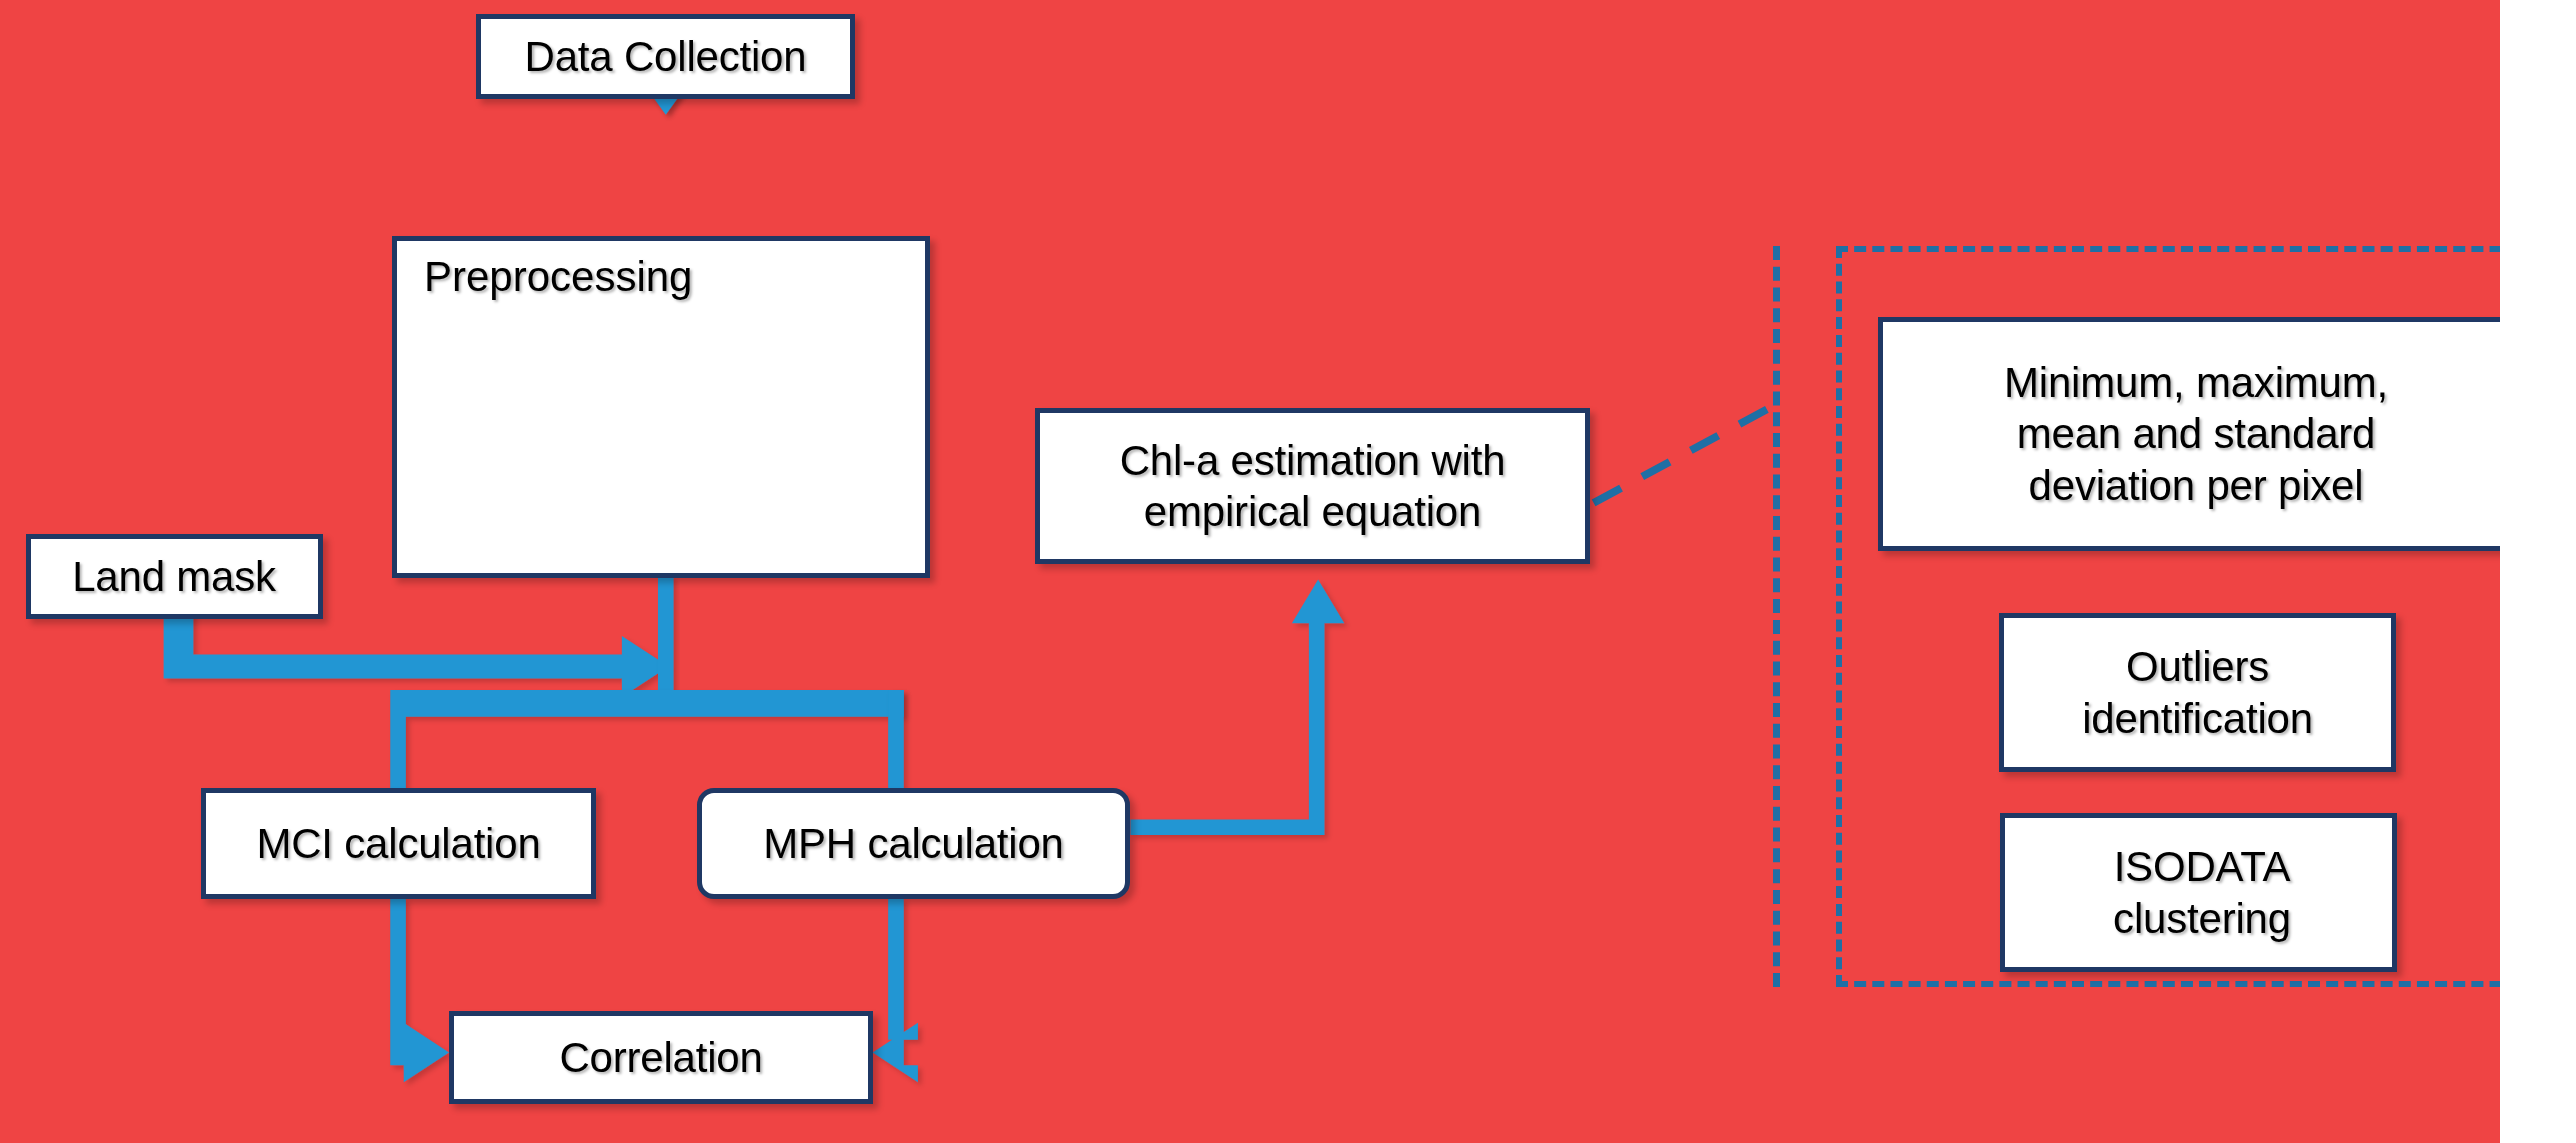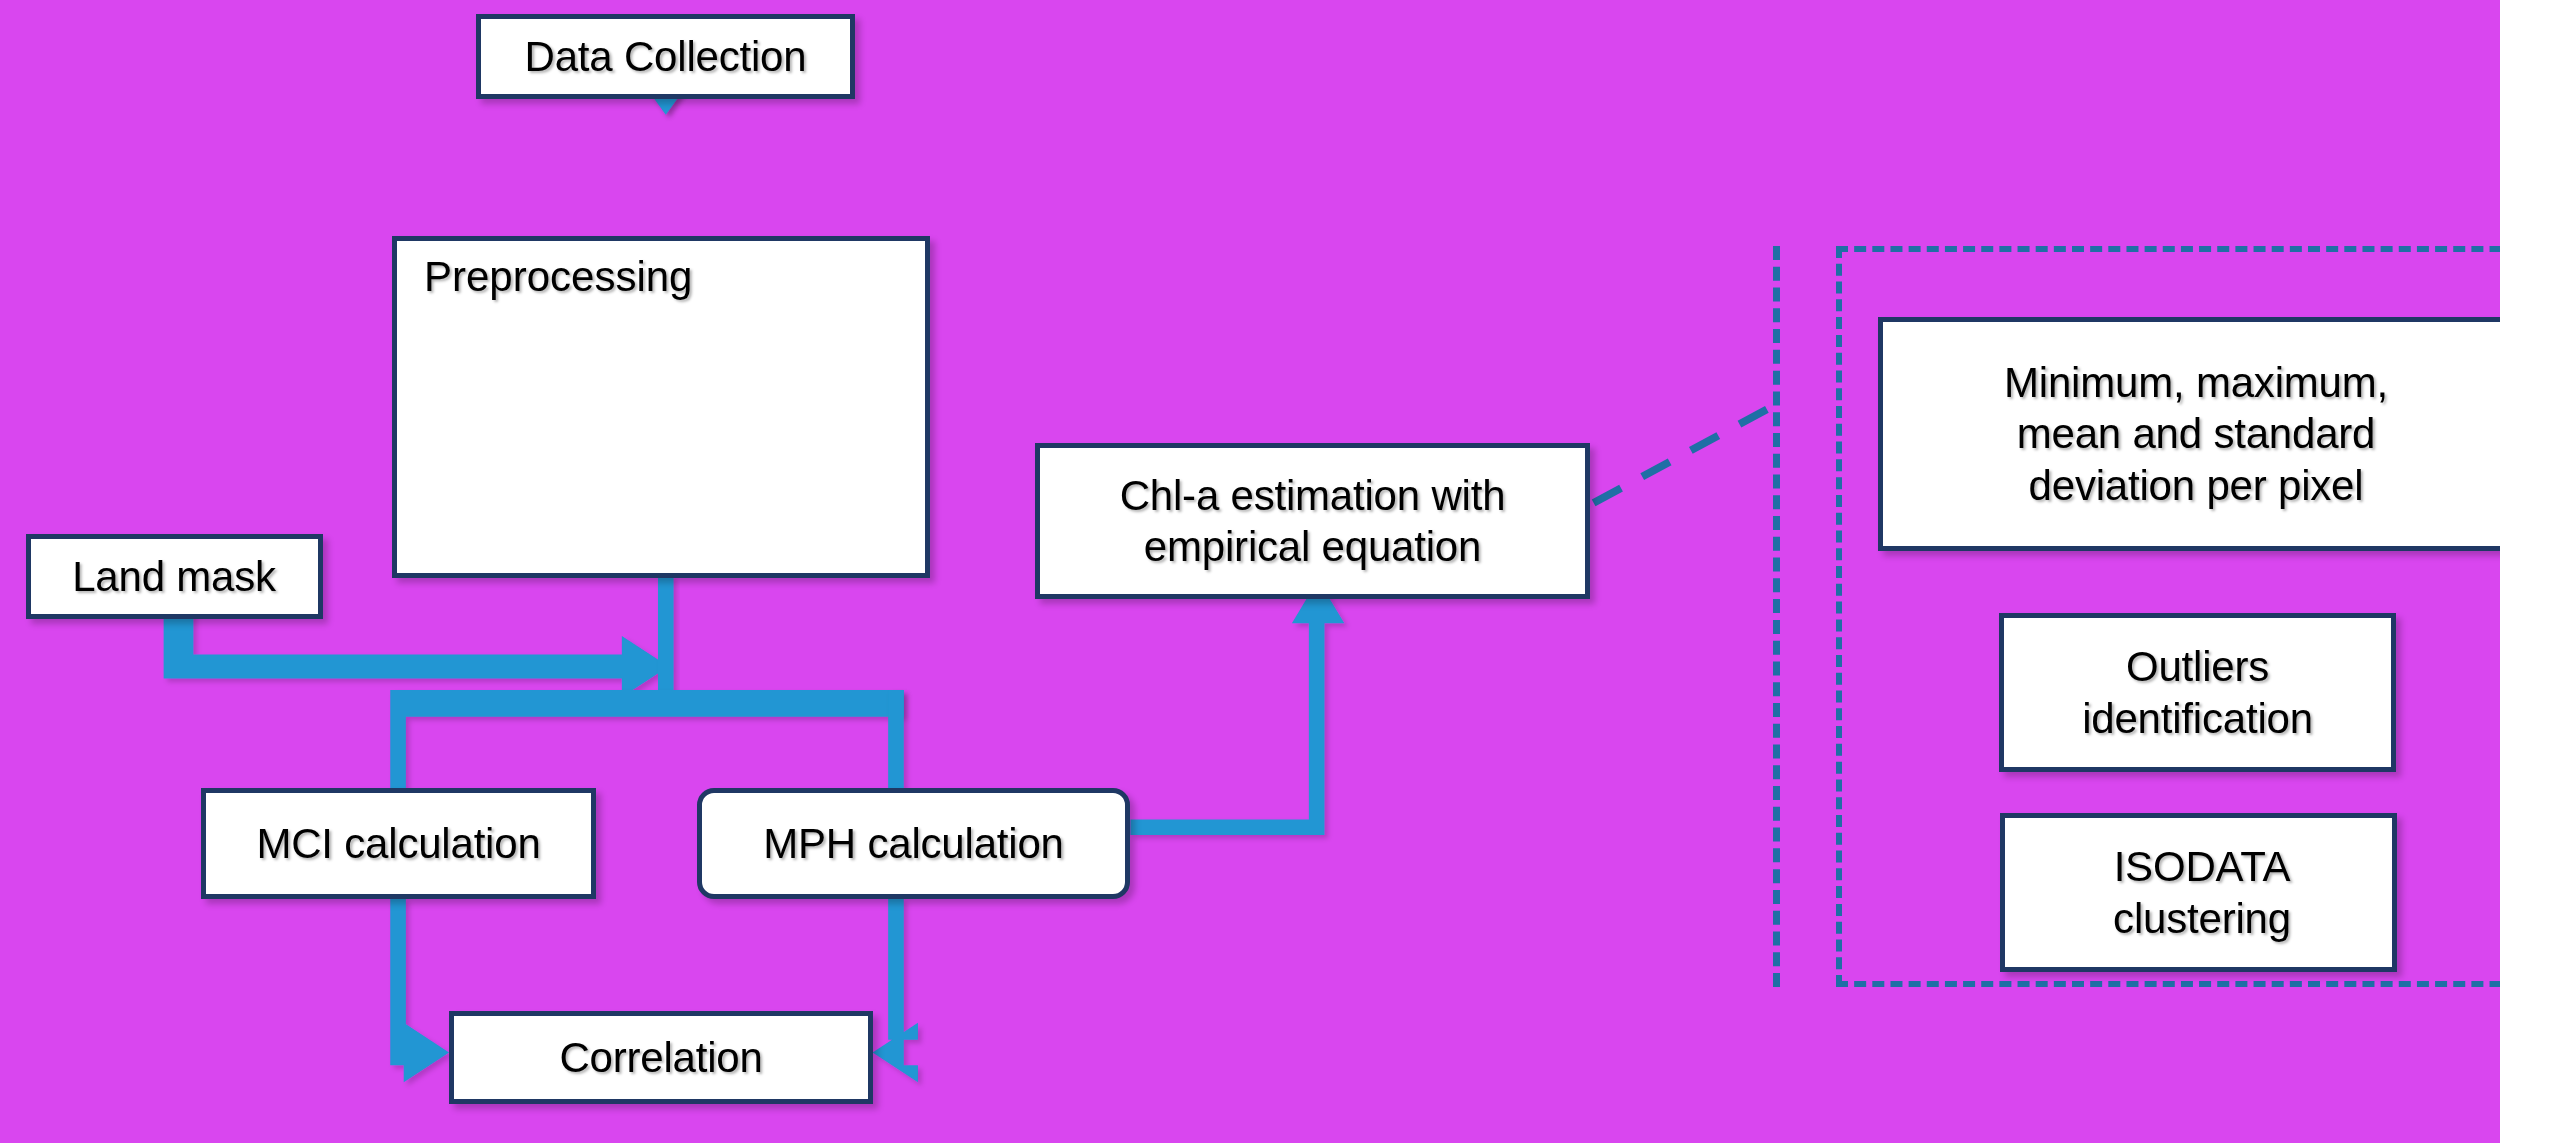--- a/index.html
+++ b/index.html
@@ -8,21 +8,21 @@
     padding: 0;
     background: #ffffff;
   }
   body {
     font-family: "Liberation Sans", sans-serif;
   }
   #canvas {
     position: relative;
     width: 2500px;
     height: 1144px;
-    background: #d946ef;
+    background: #ef4444;
     overflow: hidden;
   }
   
   .box {
     position: absolute;
     box-sizing: border-box;
     background: #ffffff;
     border: 5px solid #1F3864;
     box-shadow: 5px 5px 6.4px rgba(0,0,0,0.22);
     display: flex;
@@ -161,21 +161,21 @@
   </div>
 
   <div class="box lefty" style="left:392px; top:236px; width:538px; height:342px;">
     <div class="pp-head">Preprocessing</div>
   </div>
 
   <div class="box center" style="left:25.5px; top:494px; width:297px; height:85px;margin-top:40px;">
     <div class="ttl">Land mask</div>
   </div>
 
-  <div class="box center" style="left:1035px; top:443px; width:555px; height:156px;">
+  <div class="box center" style="left:1035px; top:408px; width:555px; height:156px;">
     <div class="ttl">Chl-a estimation with
 empirical equation</div>
   </div>
 
   <div class="box center" style="left:201px; top:788px; width:395px; height:111px;">
     <div class="ttl">MCI calculation</div>
   </div>
 
   <div class="box center" style="left:697px; top:788px; width:433px; height:111px;border-radius:17px;">
     <div class="ttl">MPH calculation</div>

